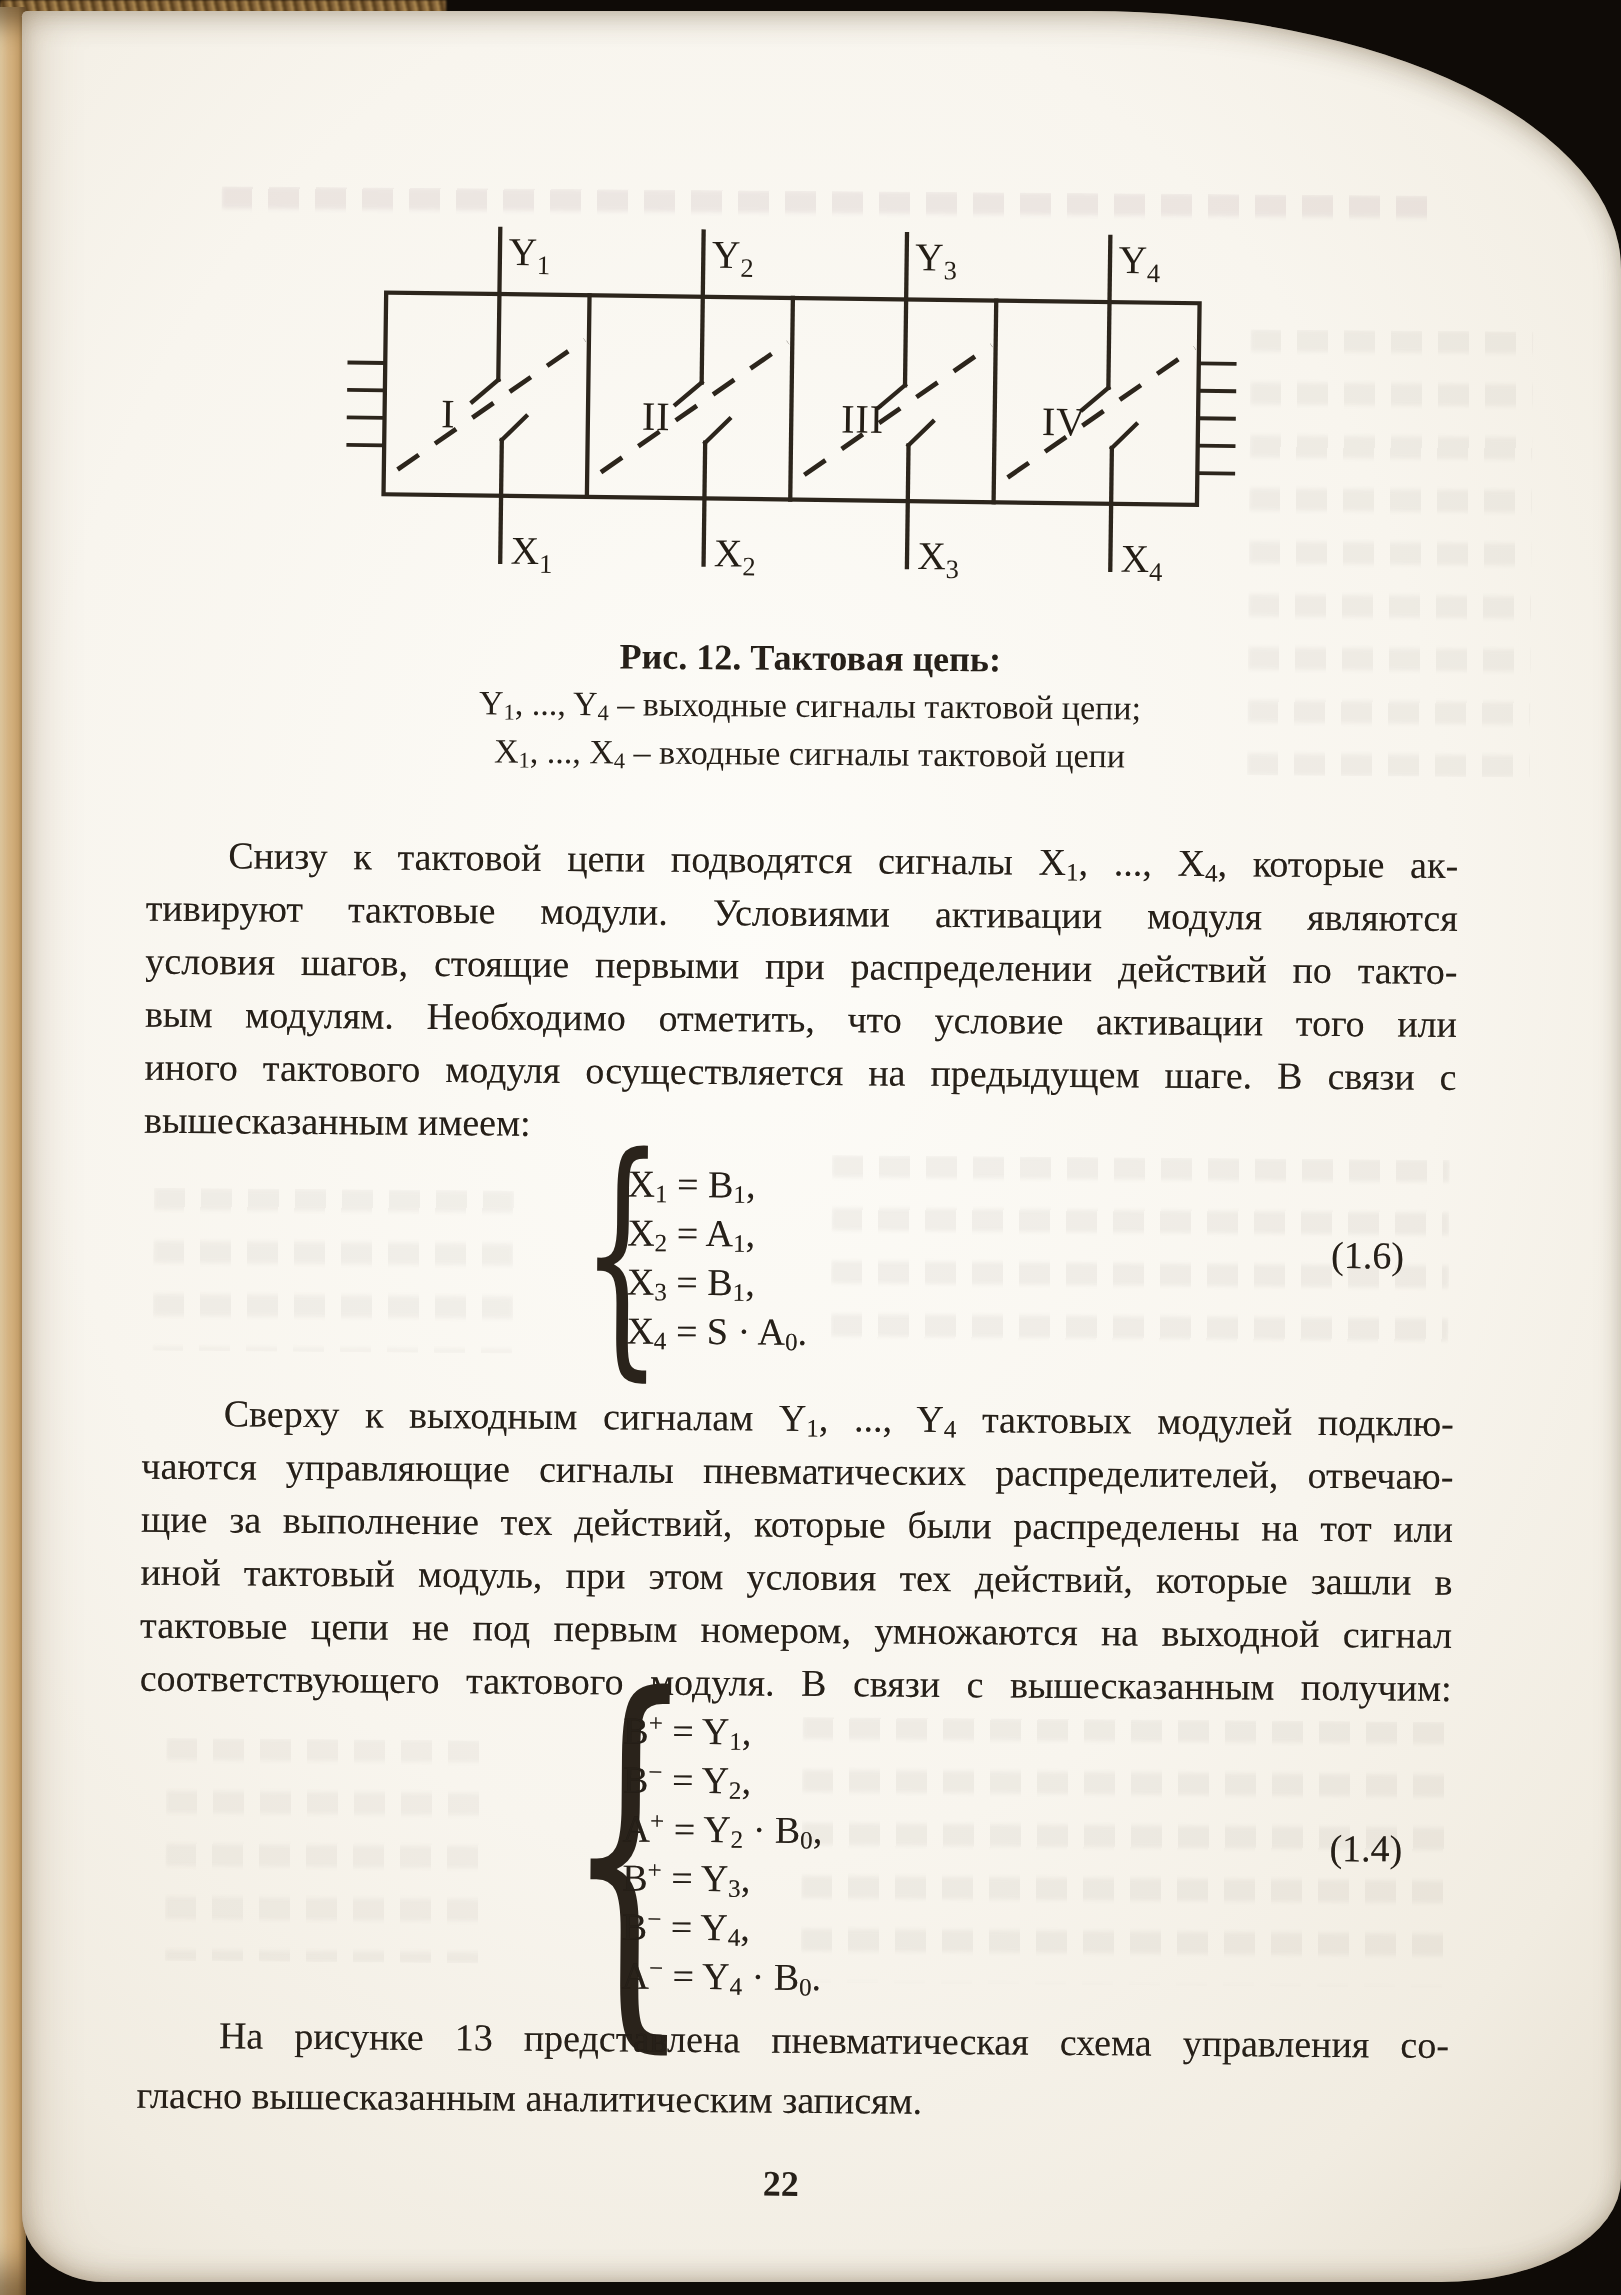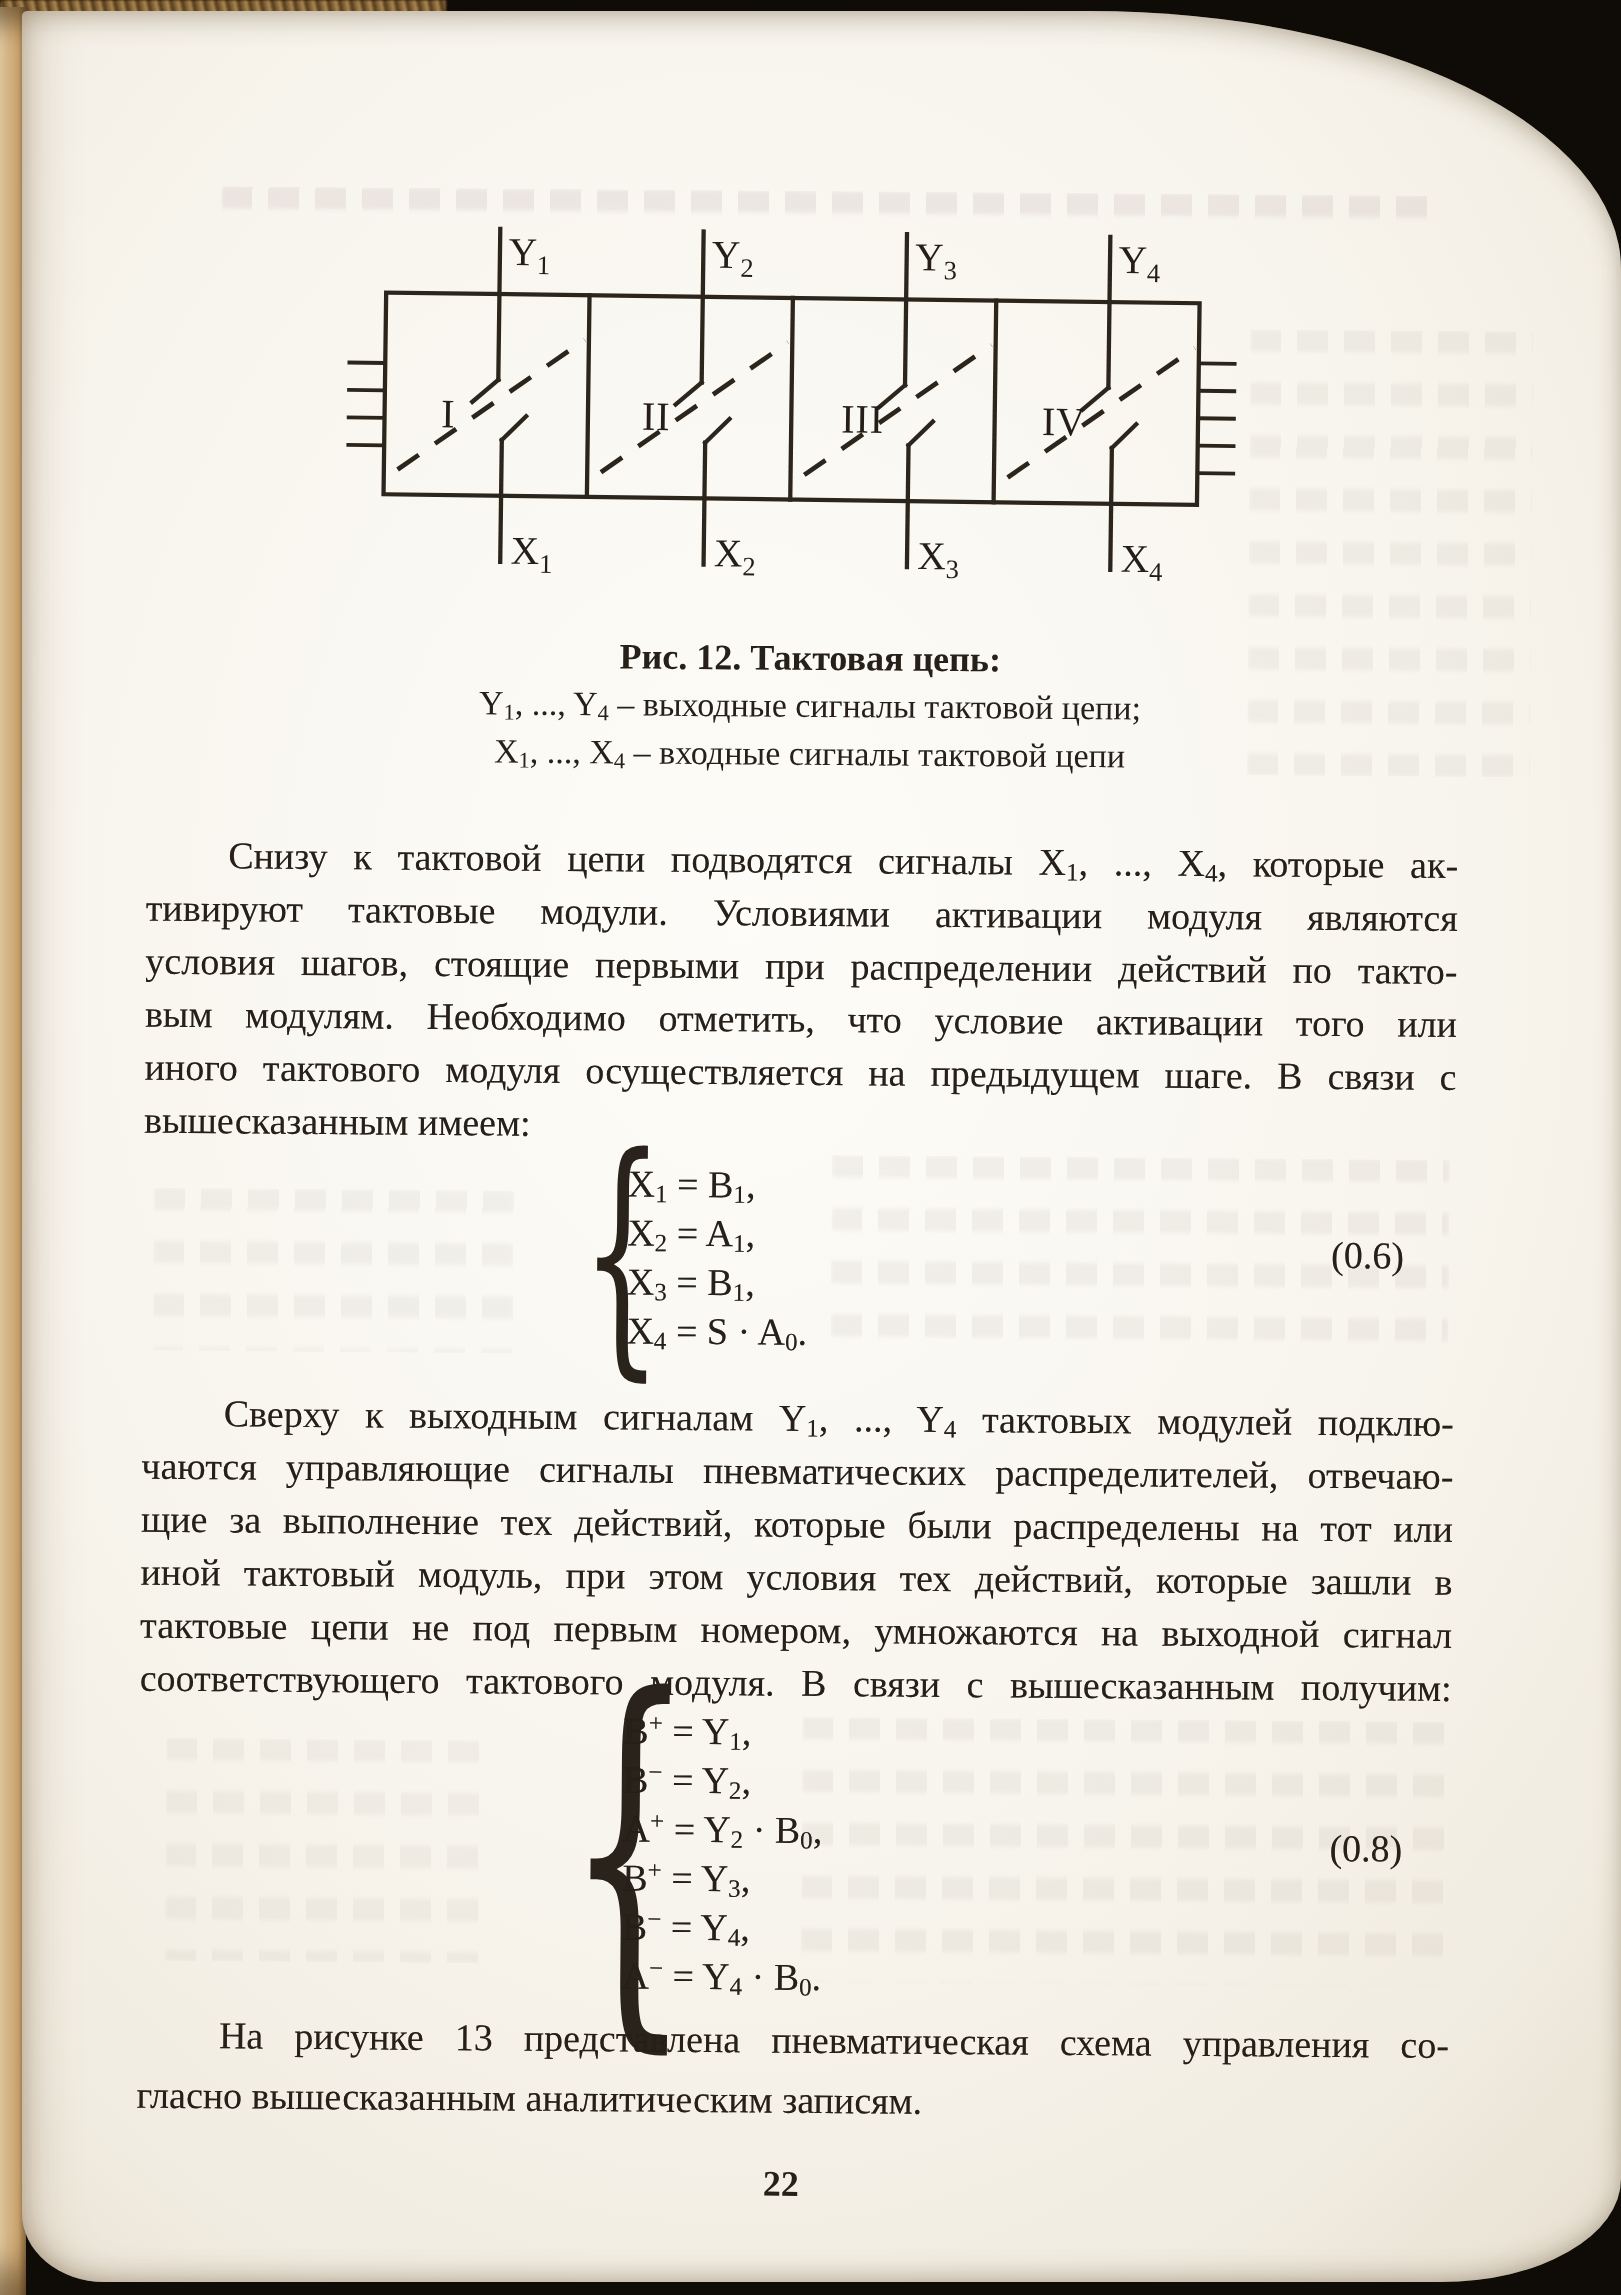--- a/index.html
+++ b/index.html
@@ -176,41 +176,41 @@
       <div class="pline last">вышесказанным имеем:</div>
     </div>
 
     <div class="brace" style="left:591px;top:1154px;height:199px;font-size:258px;">{</div>
     <div class="eq-lines" style="left:637px;top:1161px;">
       <div>X<sub>1</sub> = B<sub>1</sub>,</div>
       <div>X<sub>2</sub> = A<sub>1</sub>,</div>
       <div>X<sub>3</sub> = B<sub>1</sub>,</div>
       <div>X<sub>4</sub> = S · A<sub>0</sub>.</div>
     </div>
-    <div class="eq-label" style="left:1341px;top:1229px;">(0.6)</div>
+    <div class="eq-label" style="left:1341px;top:1229px;">(1.6)</div>
 
     <div class="para" style="top:1392px;line-height:53px;">
       <div class="pline first">Сверху к выходным сигналам Y<sub>1</sub>, ..., Y<sub>4</sub> тактовых модулей подклю-</div>
       <div class="pline">чаются управляющие сигналы пневматических распределителей, отвечаю-</div>
       <div class="pline">щие за выполнение тех действий, которые были распределены на тот или</div>
       <div class="pline">иной тактовый модуль, при этом условия тех действий, которые зашли в</div>
       <div class="pline">тактовые цепи не под первым номером, умножаются на выходной сигнал</div>
       <div class="pline">соответствующего тактового модуля. В связи с вышесказанным получим:</div>
     </div>
 
     <div class="brace" style="left:580px;top:1701px;height:300px;font-size:403px;">{</div>
     <div class="eq-lines" style="left:637px;top:1708px;">
       <div>B<sup>+</sup> = Y<sub>1</sub>,</div>
       <div>B<sup>−</sup> = Y<sub>2</sub>,</div>
       <div>A<sup>+</sup> = Y<sub>2</sub> · B<sub>0</sub>,</div>
       <div>B<sup>+</sup> = Y<sub>3</sub>,</div>
       <div>B<sup>−</sup> = Y<sub>4</sub>,</div>
       <div>A<sup>−</sup> = Y<sub>4</sub> · B<sub>0</sub>.</div>
     </div>
-    <div class="eq-label" style="left:1344px;top:1822px;">(0.8)</div>
+    <div class="eq-label" style="left:1344px;top:1822px;">(1.4)</div>
 
     <div class="para" style="top:2010px;line-height:60px;">
       <div class="pline first">На рисунке 13 представлена пневматическая схема управления со-</div>
       <div class="pline last">гласно вышесказанным аналитическим записям.</div>
     </div>
 
     <div class="page-number">22</div>
   </div>
 </div>
 

